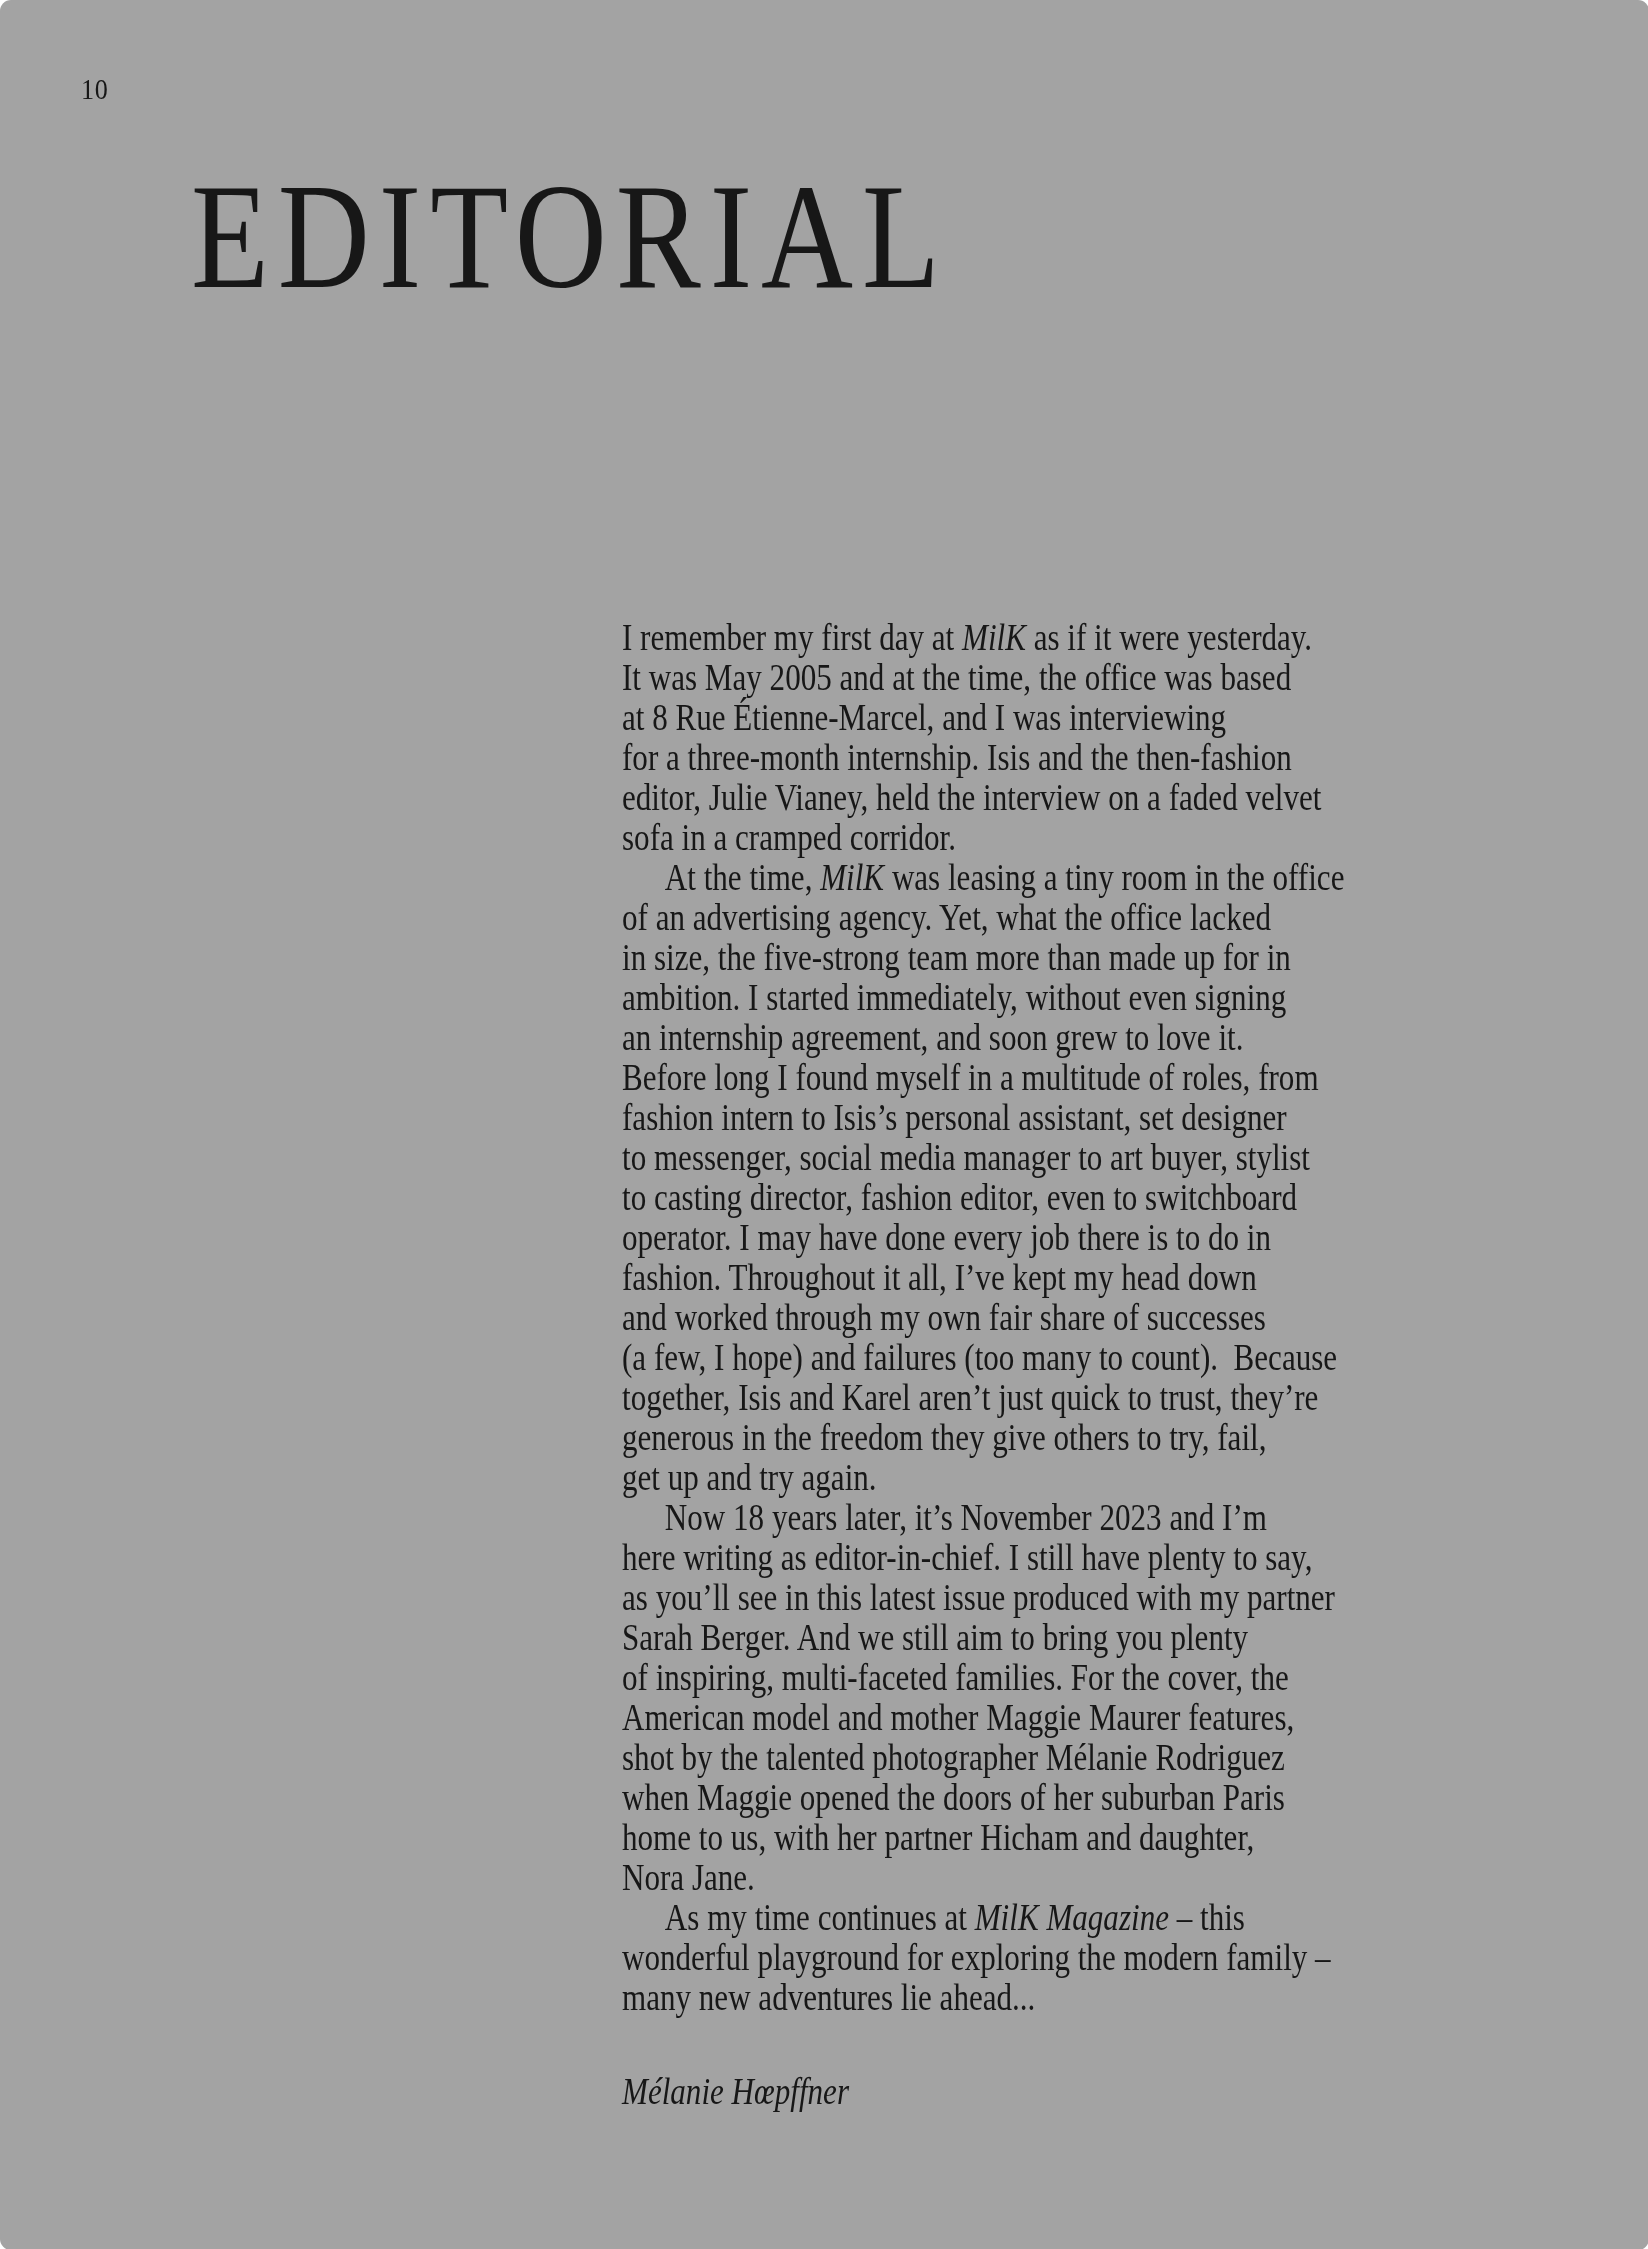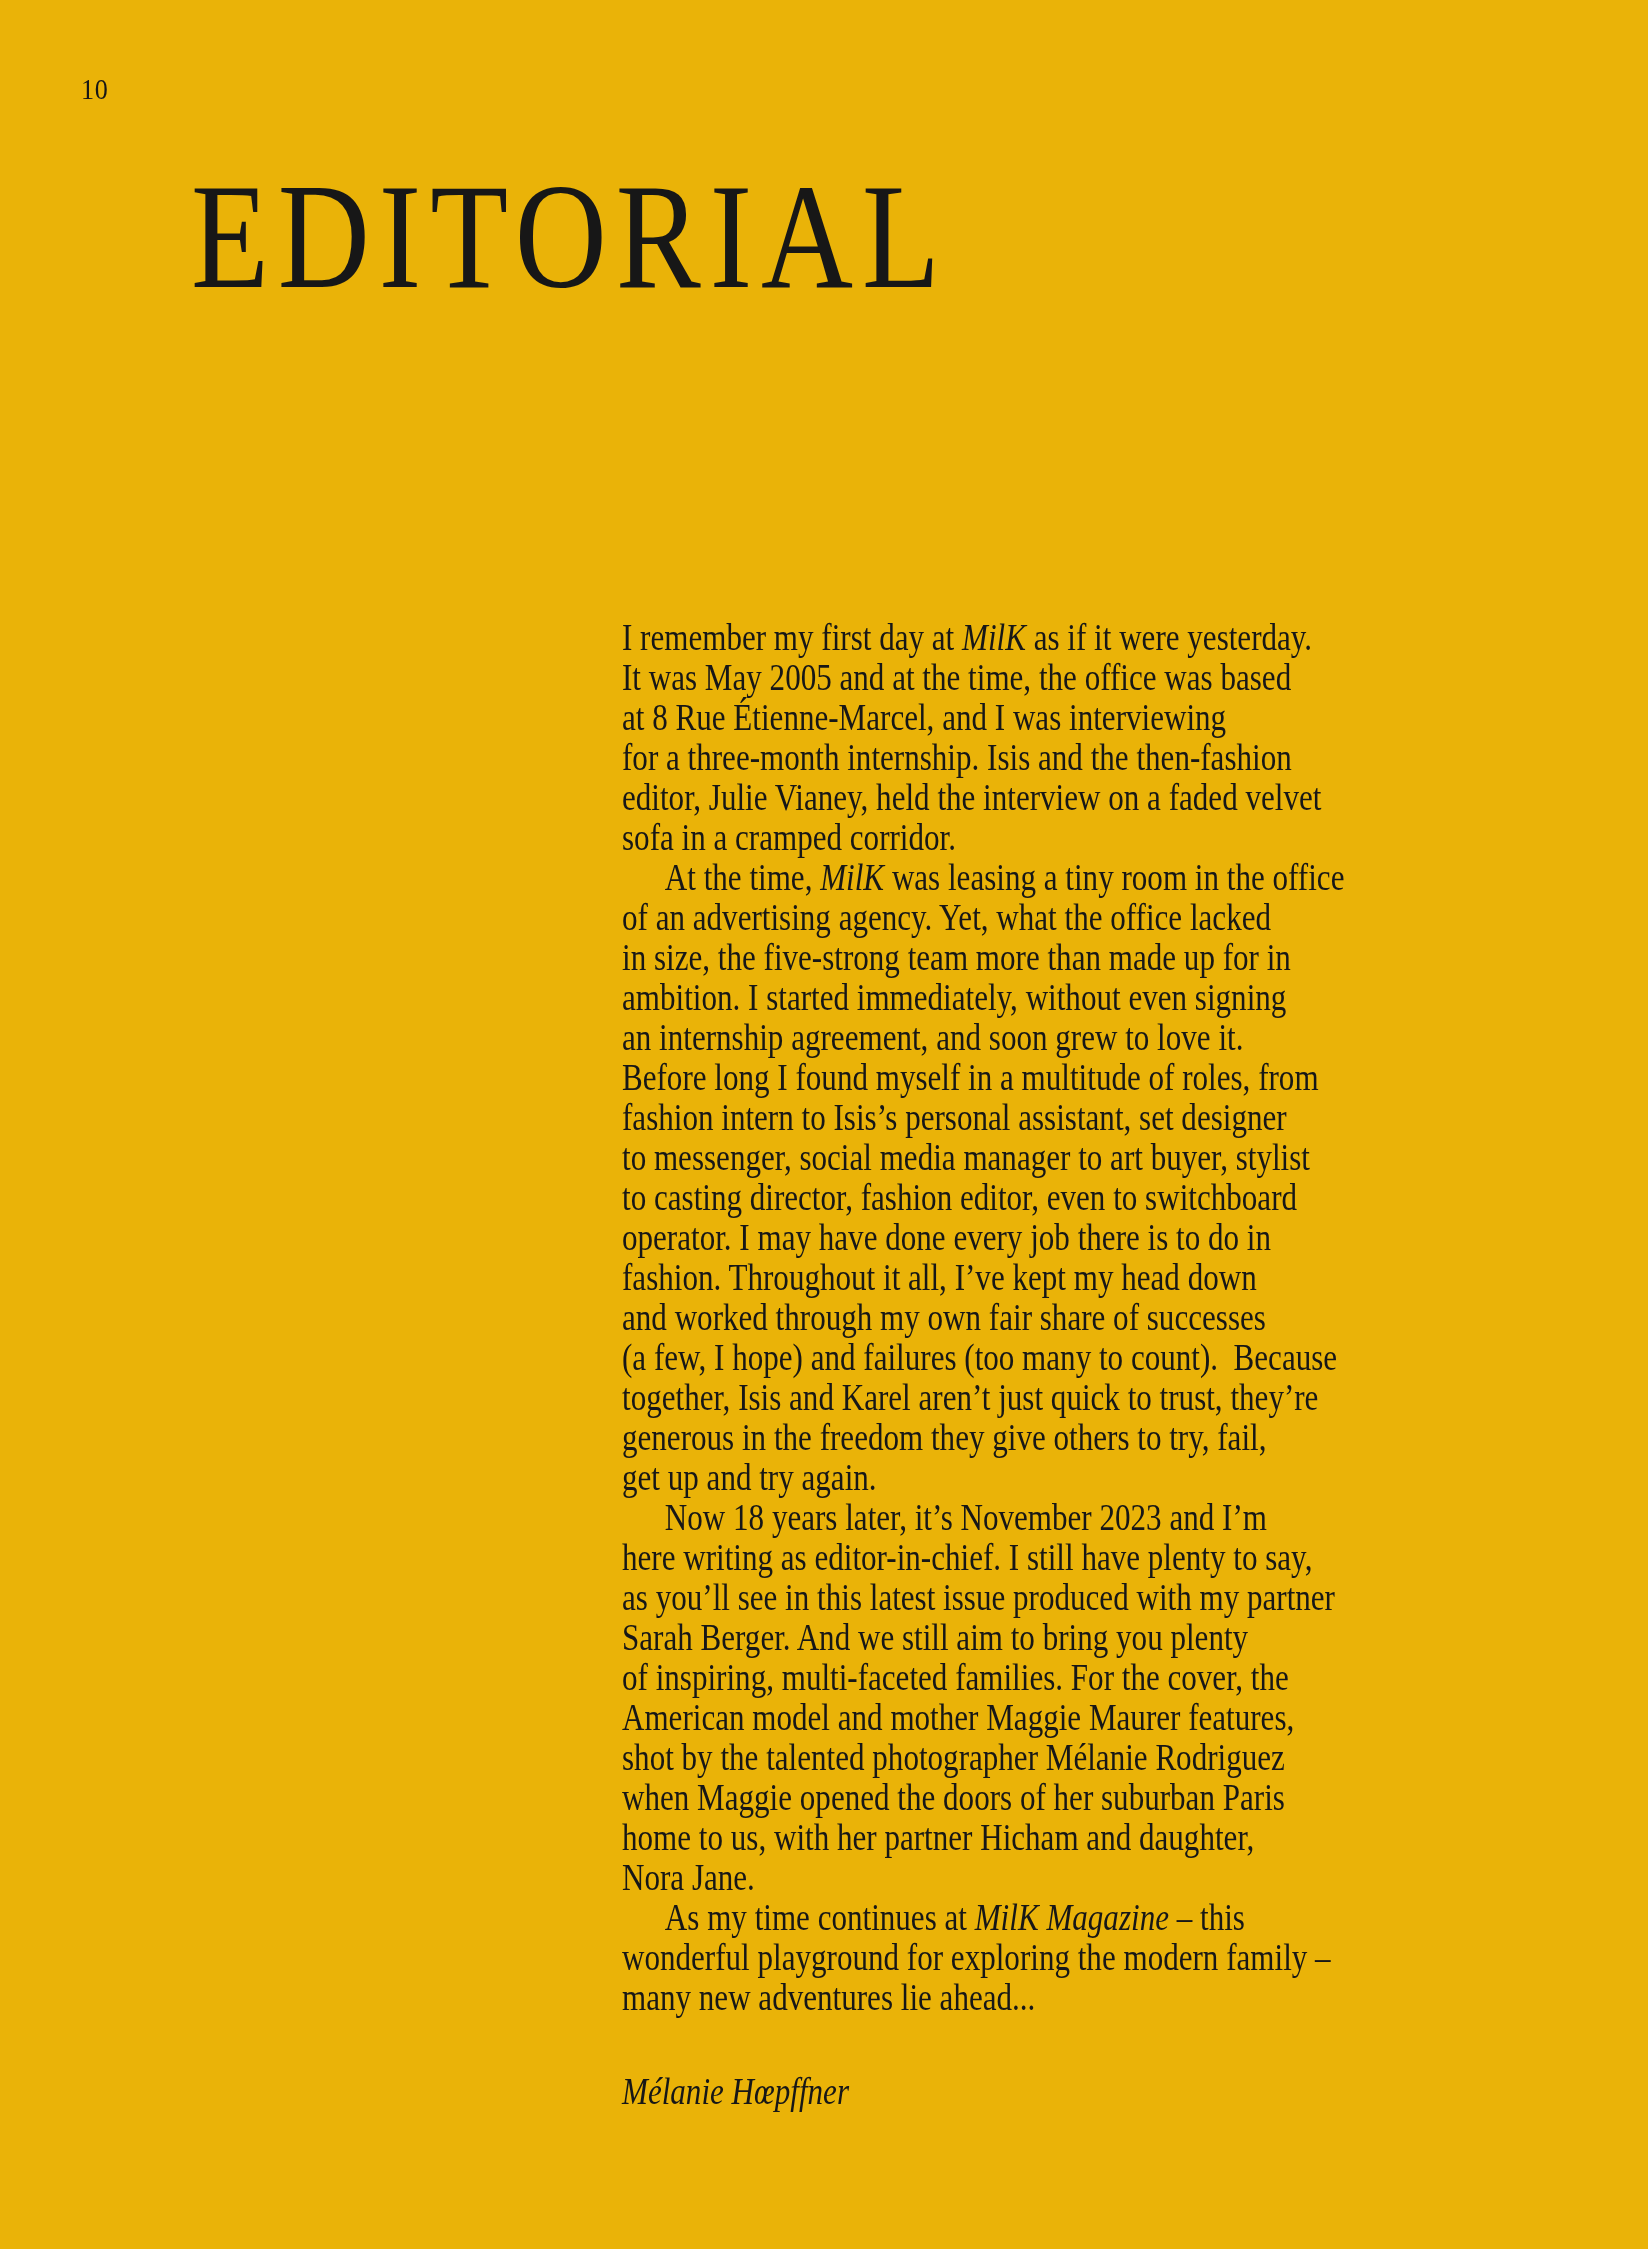--- a/index.html
+++ b/index.html
@@ -11,21 +11,22 @@
     height: 2250px;
     position: relative;
     background: #ffffff;
     color: #171717;
     font-family: "Liberation Serif", serif;
     overflow: hidden;
   }
   .page {
     position: absolute;
     inset: 0;
-    background: #eab308;
+    background: #a3a3a3;
+    border-radius: 11px;
   }
   .page-number {
     position: absolute;
     left: 81px;
     top: 75px;
     font-size: 29px;
     line-height: 1;
     letter-spacing: 0.8px;
     transform: scaleX(0.9);
     transform-origin: 0 0;

